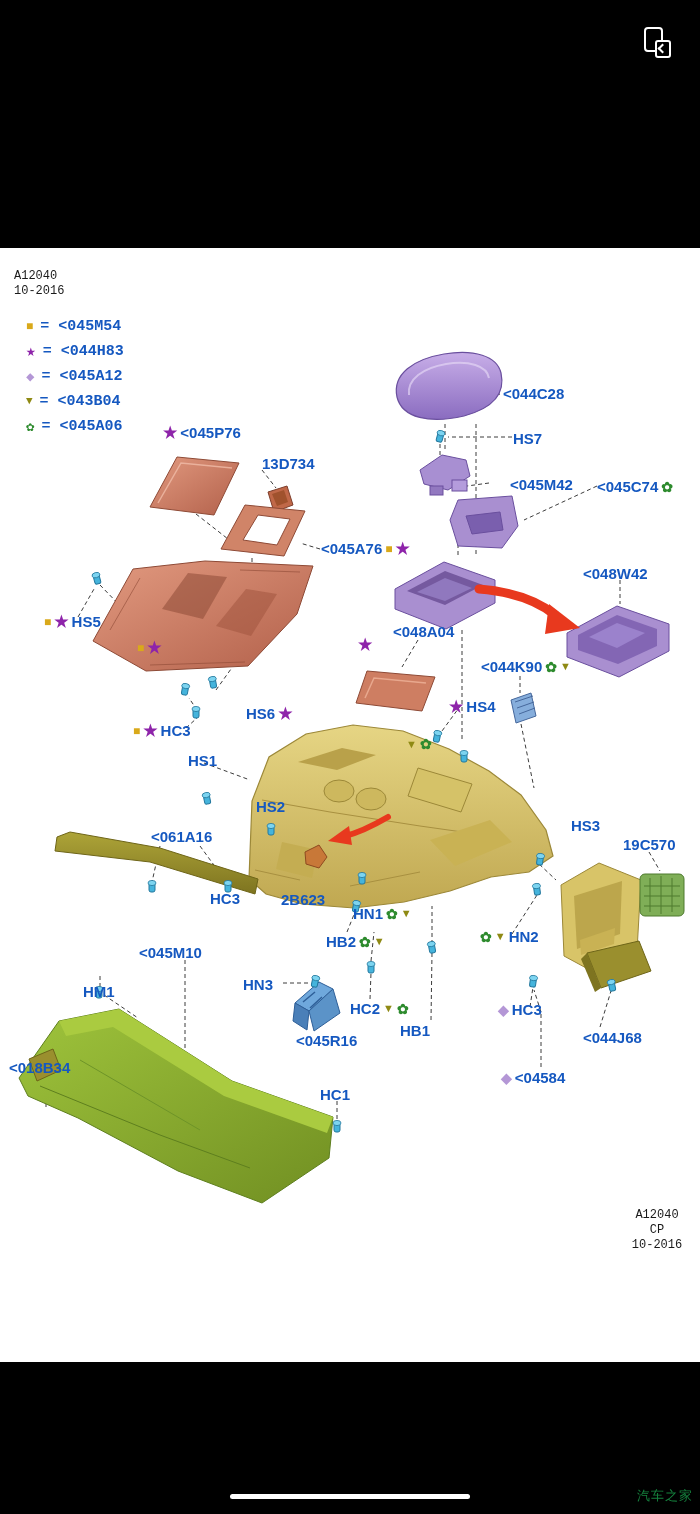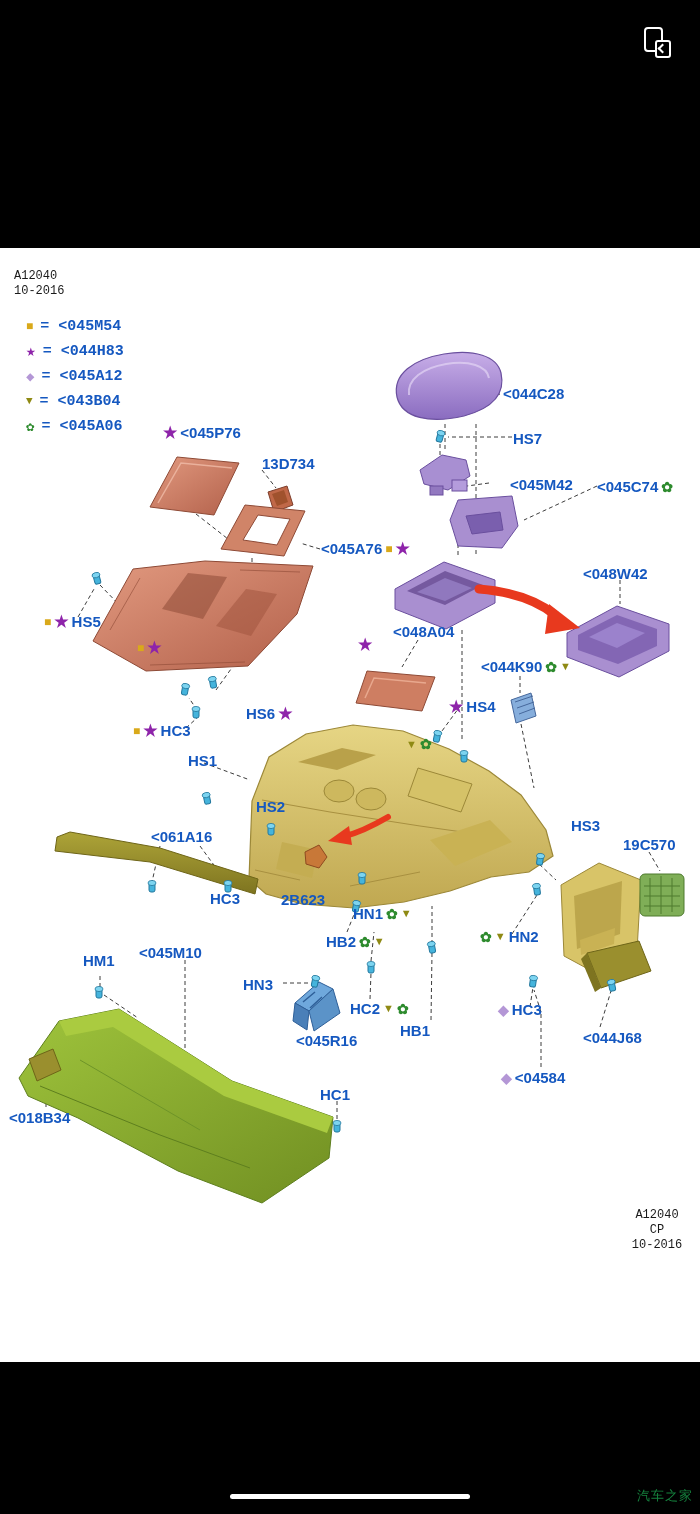--- a/index.html
+++ b/index.html
@@ -406,21 +406,21 @@
         <span class="sym" style="color: rgb(46, 139, 46); font-size: 14px;">✿</span>
         <span class="sym" style="color: rgb(143, 138, 20); font-size: 11px;">▼</span>
         <span>HN2</span>
       </div>
       <div class="plabel" style="left: 623px; top: 836px;">
         <span>19C570</span>
       </div>
       <div class="plabel" style="left: 139px; top: 944px;">
         <span>&lt;045M10</span>
       </div>
-      <div class="plabel" style="left: 83px; top: 952px;">
+      <div class="plabel" style="left: 83px; top: 983px;">
         <span>HM1</span>
       </div>
       <div class="plabel" style="left: 243px; top: 976px;">
         <span>HN3</span>
       </div>
       <div class="plabel" style="left: 350px; top: 1000px;">
         <span>HC2</span>
         <span class="sym" style="color: rgb(143, 138, 20); font-size: 11px;">▼</span>
         <span class="sym" style="color: rgb(46, 139, 46); font-size: 14px;">✿</span>
       </div>
@@ -437,20 +437,20 @@
       <div class="plabel" style="left: 296px; top: 1032px;">
         <span>&lt;045R16</span>
       </div>
       <div class="plabel" style="left: 501px; top: 1069px;">
         <span class="sym" style="color: rgb(180, 151, 214); font-size: 14px;">◆</span>
         <span>&lt;04584</span>
       </div>
       <div class="plabel" style="left: 320px; top: 1086px;">
         <span>HC1</span>
       </div>
-      <div class="plabel" style="left: 9px; top: 1109px; justify-content: center;">
+      <div class="plabel" style="left: 9px; top: 1059px; justify-content: center;">
         <span>&lt;018B34</span>
       </div>
     </div>
 
   <div class="watermark">汽车之家</div>
   <div class="home-indicator"></div>
 </div>
 
 </body></html>

